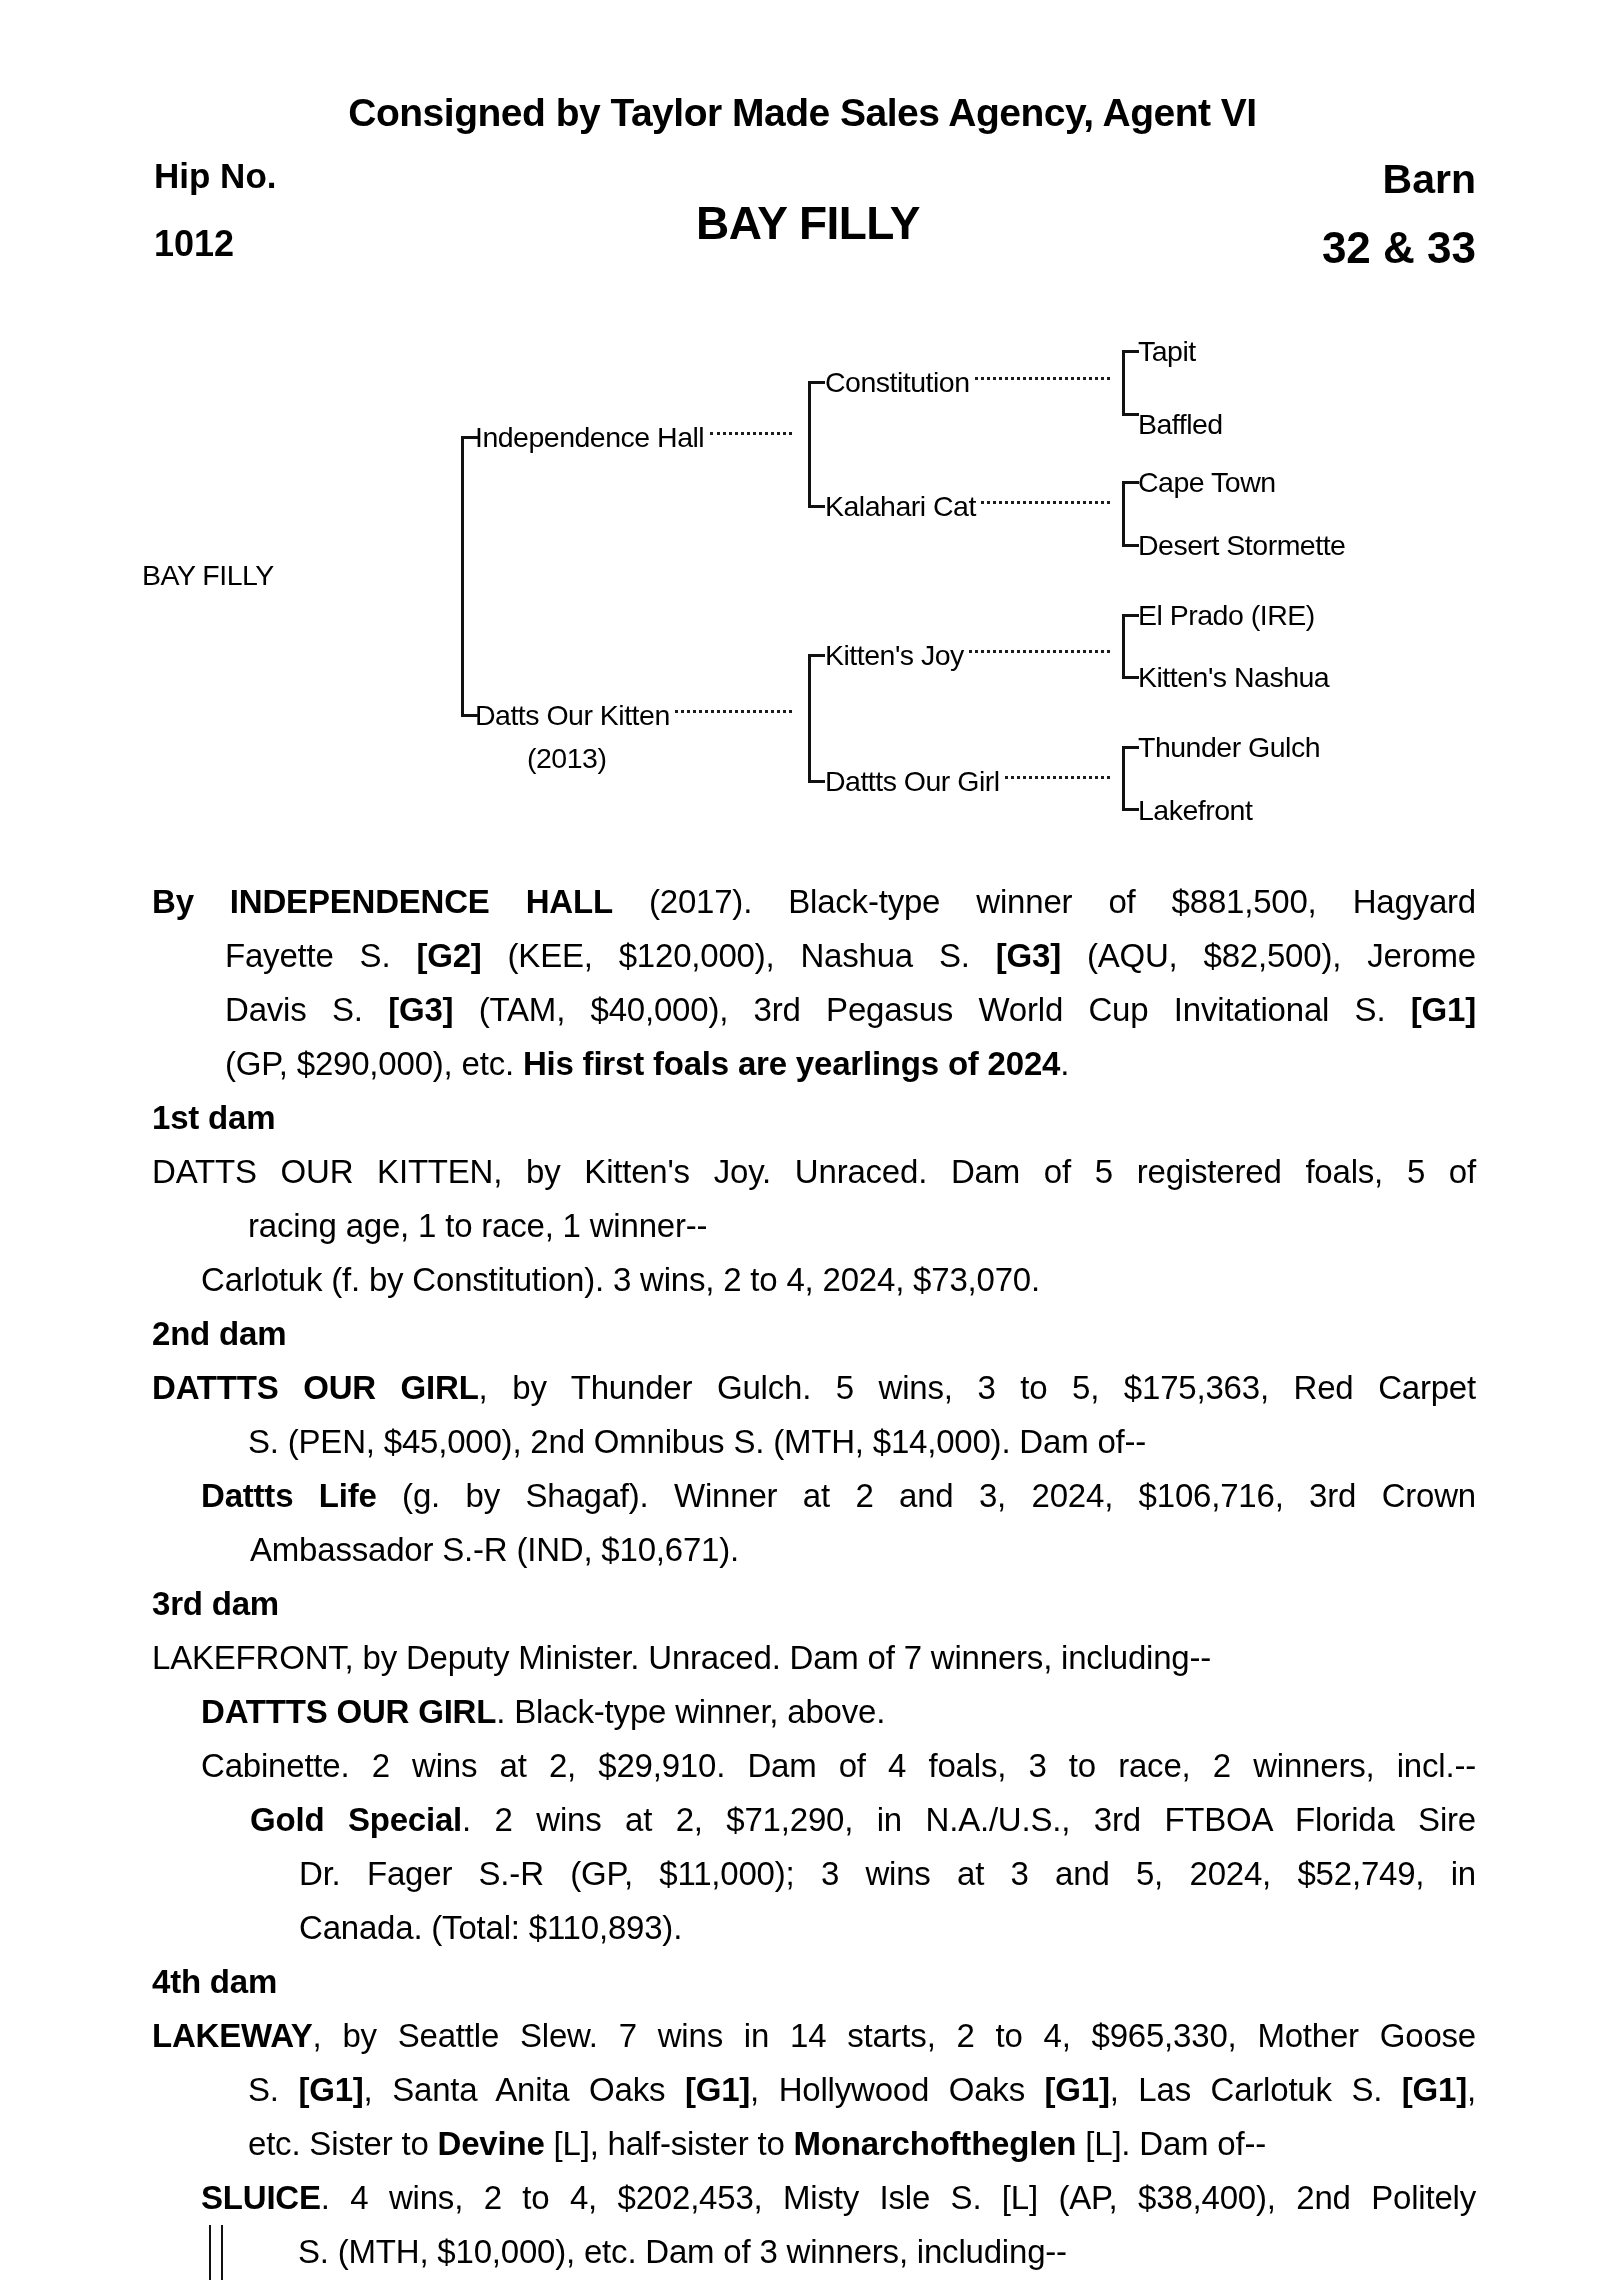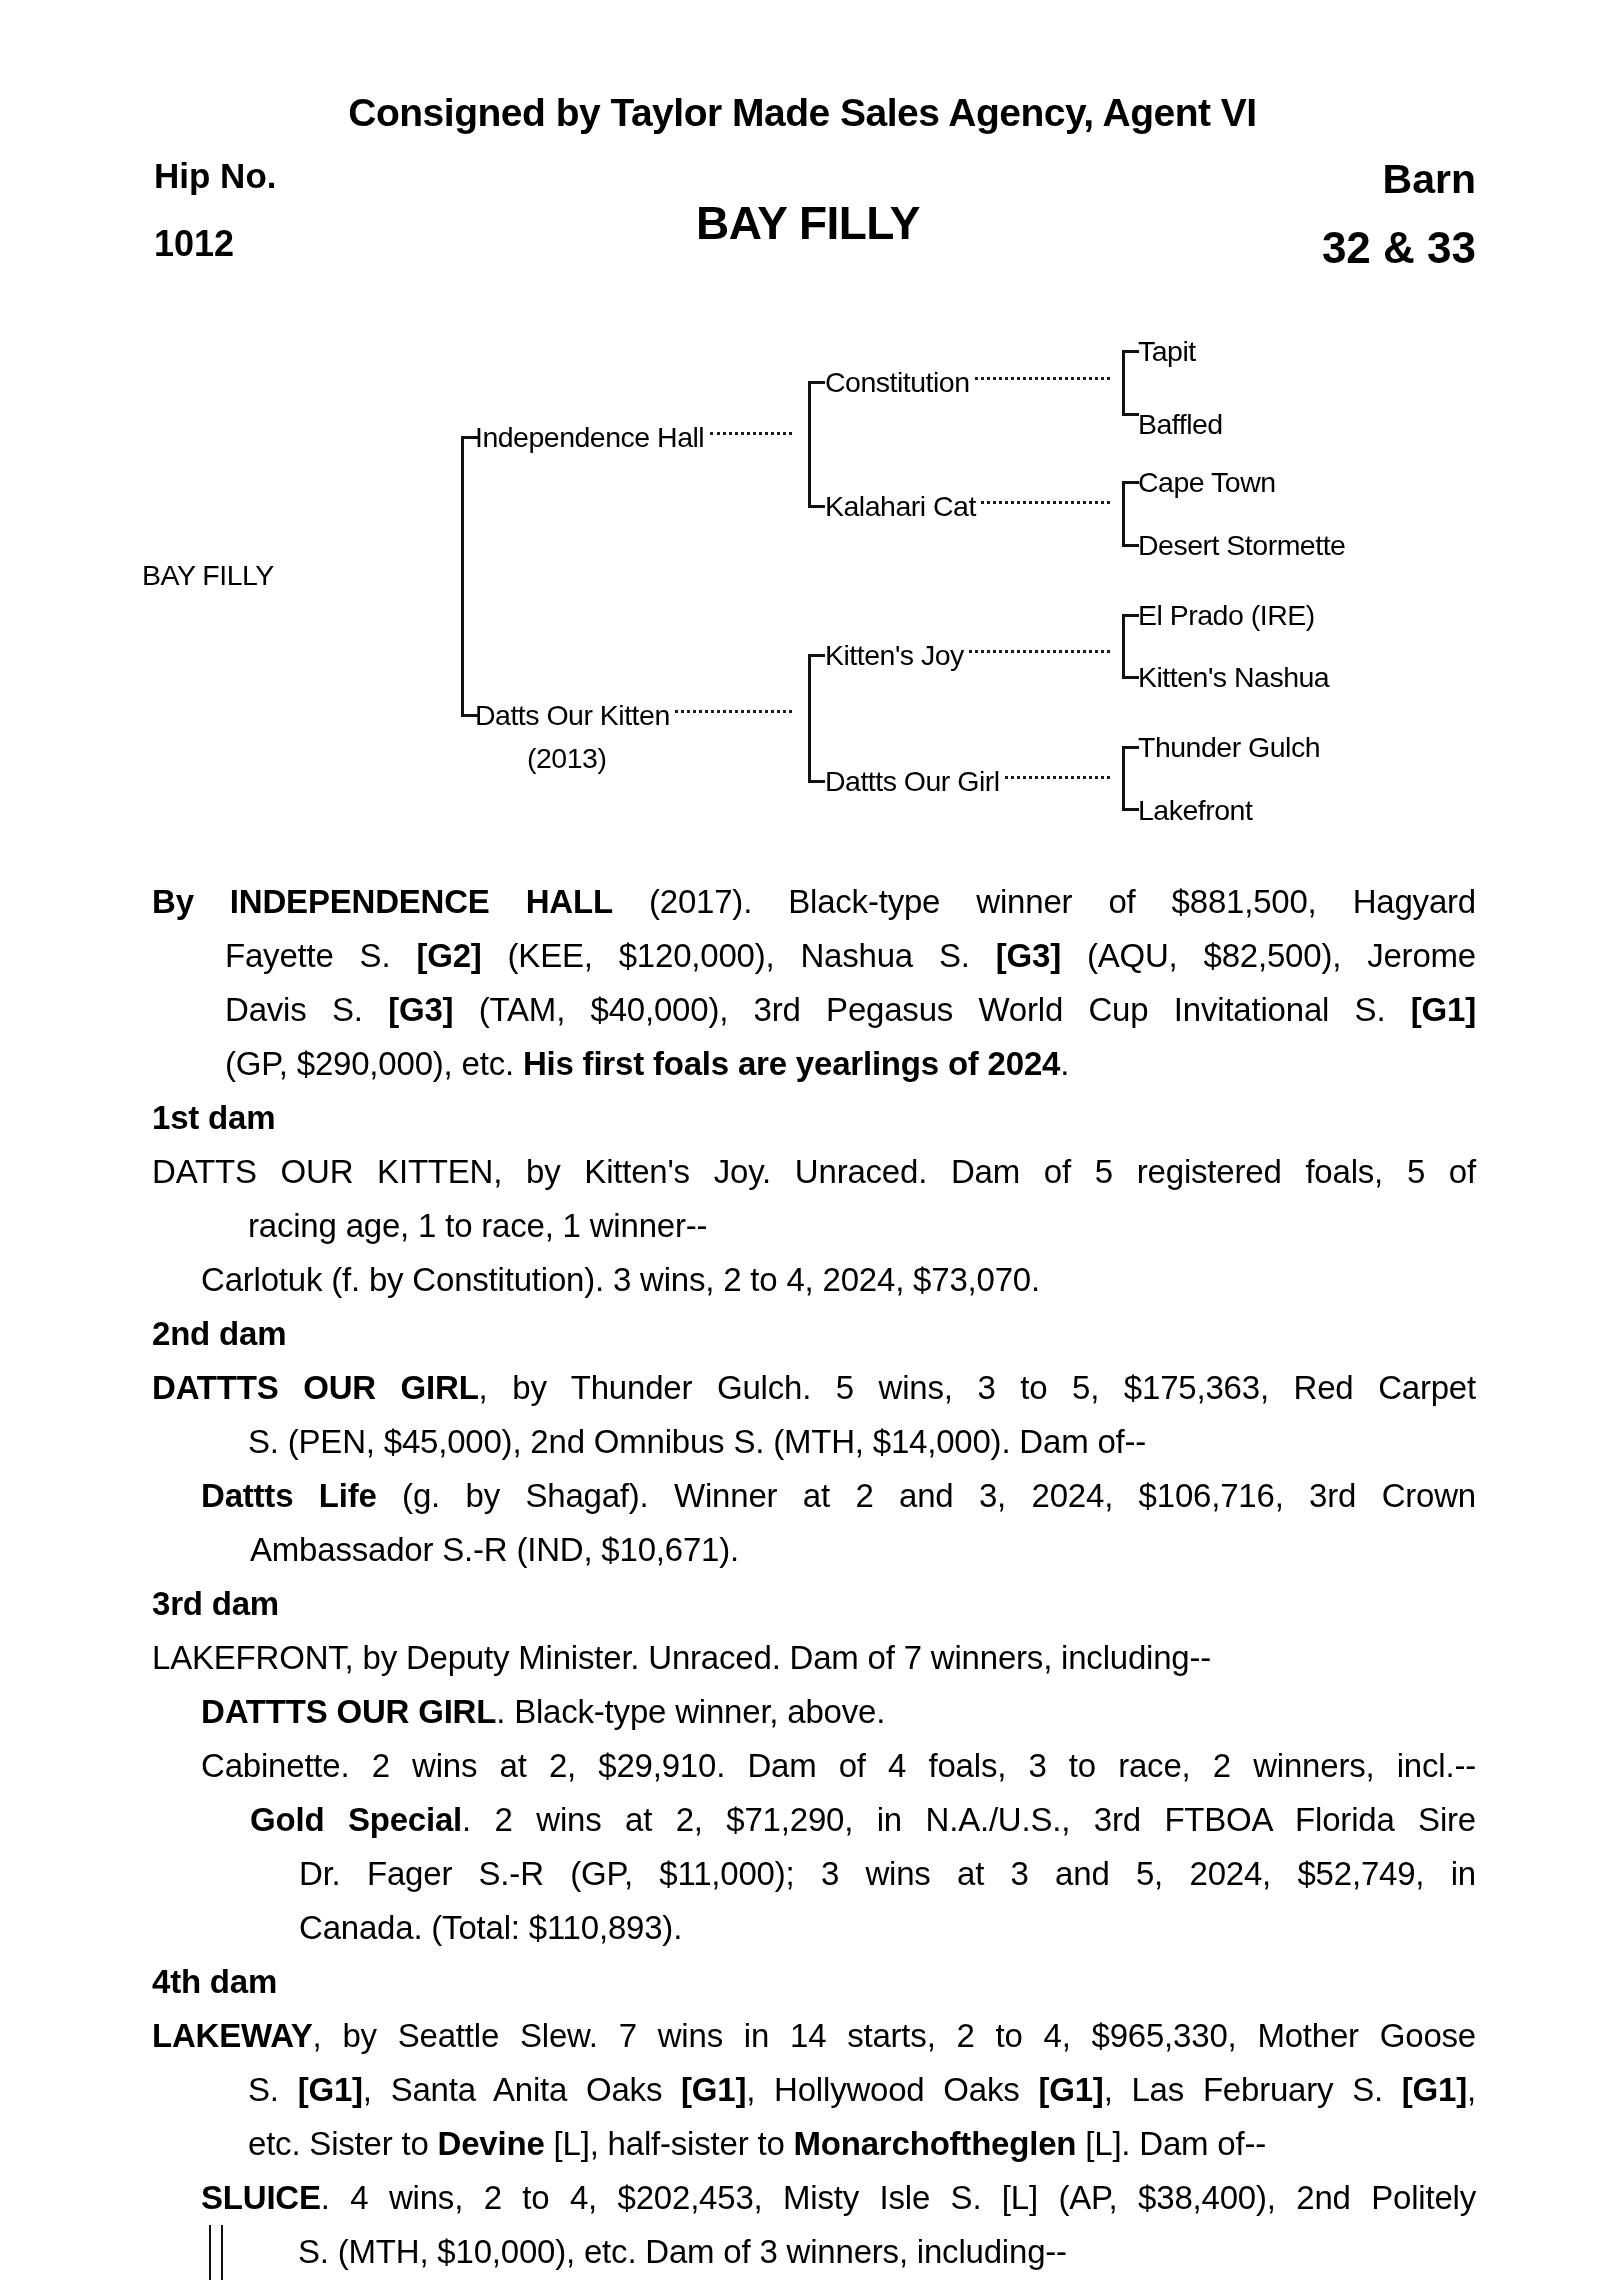--- a/index.html
+++ b/index.html
@@ -135,19 +135,19 @@
       <div class="bl" style="padding-left: 98px;"><span>Ambassador S.-R (IND, $10,671).</span></div>
       <div class="bl" style="padding-left: 0px;"><b>3rd dam</b></div>
       <div class="bl" style="padding-left: 0px;"><span>LAKEFRONT, by Deputy Minister. Unraced. Dam of 7 winners, including--</span></div>
       <div class="bl" style="padding-left: 49px;"><b>DATTTS OUR GIRL</b><span>. Black-type winner, above.</span></div>
       <div class="bl j" style="padding-left: 49px;"><span>Cabinette. 2 wins at 2, $29,910. Dam of 4 foals, 3 to race, 2 winners, incl.--</span></div>
       <div class="bl j" style="padding-left: 98px;"><b>Gold Special</b><span>. 2 wins at 2, $71,290, in N.A./U.S., 3rd FTBOA Florida Sire</span></div>
       <div class="bl j" style="padding-left: 147px;"><span>Dr. Fager S.-R (GP, $11,000); 3 wins at 3 and 5, 2024, $52,749, in</span></div>
       <div class="bl" style="padding-left: 147px;"><span>Canada. (Total: $110,893).</span></div>
       <div class="bl" style="padding-left: 0px;"><b>4th dam</b></div>
       <div class="bl j" style="padding-left: 0px;"><b>LAKEWAY</b><span>, by Seattle Slew. 7 wins in 14 starts, 2 to 4, $965,330, Mother Goose</span></div>
-      <div class="bl j" style="padding-left: 96px;"><span>S. </span><b>[G1]</b><span>, Santa Anita Oaks </span><b>[G1]</b><span>, Hollywood Oaks </span><b>[G1]</b><span>, Las February S. </span><b>[G1]</b><span>,</span></div>
+      <div class="bl j" style="padding-left: 96px;"><span>S. </span><b>[G1]</b><span>, Santa Anita Oaks </span><b>[G1]</b><span>, Hollywood Oaks </span><b>[G1]</b><span>, Las Carlotuk S. </span><b>[G1]</b><span>,</span></div>
       <div class="bl" style="padding-left: 96px;"><span>etc. Sister to </span><b>Devine</b><span> [L], half-sister to </span><b>Monarchoftheglen</b><span> [L]. Dam of--</span></div>
       <div class="bl j" style="padding-left: 49px;"><b>SLUICE</b><span>. 4 wins, 2 to 4, $202,453, Misty Isle S. [L] (AP, $38,400), 2nd Politely</span></div>
       <div class="bl" style="padding-left: 146px;"><span class="bars"></span><span>S. (MTH, $10,000), etc. Dam of 3 winners, including--</span></div>
     </div>
 </div>
 
 
 </body></html>

